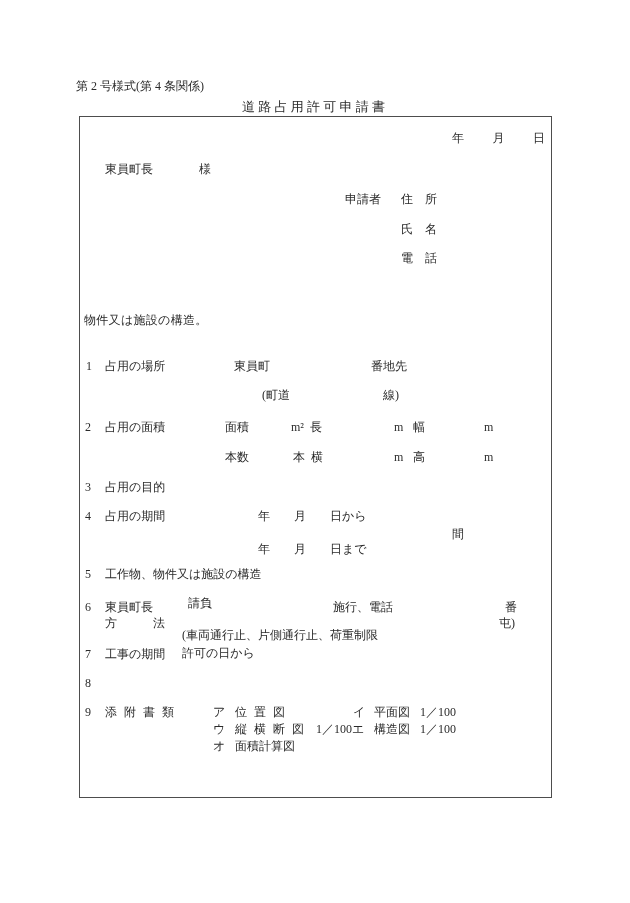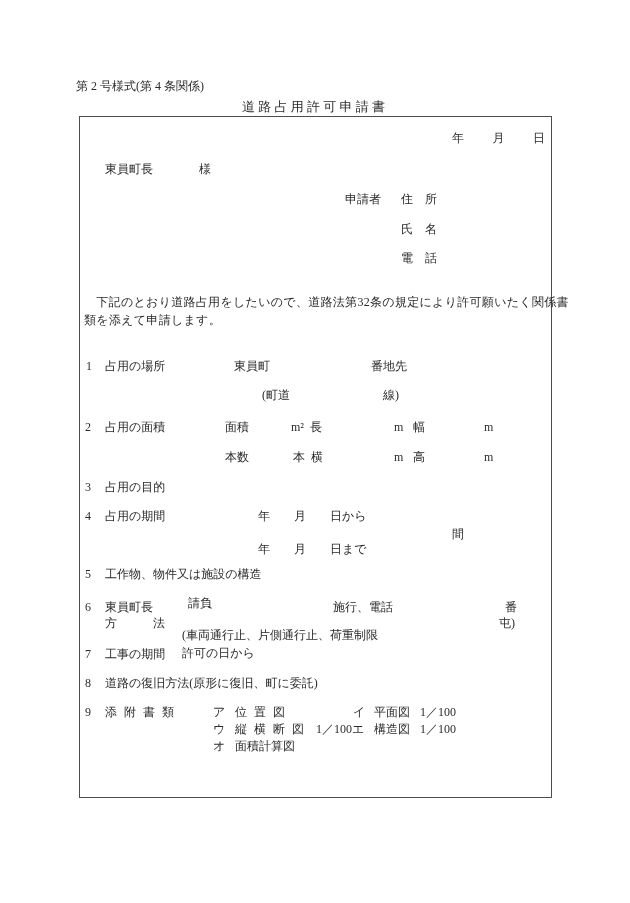--- a/index.html
+++ b/index.html
@@ -45,22 +45,21 @@
   <span class="t ls15" style="left:452px;top:131px;">年　　月　　日</span>
 
   <span class="t" style="left:105px;top:162px;">東員町長</span>
   <span class="t" style="left:199px;top:162px;">様</span>
 
   <span class="t" style="left:345px;top:192px;">申請者</span>
   <span class="t" style="left:401px;top:192px;">住　所</span>
   <span class="t" style="left:401px;top:222px;">氏　名</span>
   <span class="t" style="left:401px;top:251px;">電　話</span>
 
-  <span class="t ls03" style="left:84px;top:295px;">　下記のとおり道路占用をしたいので、道路法第32条の規定により許可願いたく関係書</span>
-  <span class="t ls03" style="left:84px;top:313px;">類を添えて申請します。</span>
+  <span class="t ls03" style="left:84px;top:313px;">物件又は施設の構造。</span>
 
   <span class="t" style="left:86px;top:359px;">1</span>
   <span class="t" style="left:105px;top:359px;">占用の場所</span>
   <span class="t" style="left:234px;top:359px;">東員町</span>
   <span class="t" style="left:371px;top:359px;">番地先</span>
   <span class="t" style="left:262px;top:388px;">(町道</span>
   <span class="t" style="left:383px;top:388px;">線)</span>
 
   <span class="t" style="left:85px;top:420px;">2</span>
   <span class="t" style="left:105px;top:420px;">占用の面積</span>
@@ -96,21 +95,20 @@
   <span class="t" style="left:505px;top:600px;">番</span>
   <span class="t" style="left:105px;top:616px;">方　　　法</span>
   <span class="t" style="left:182px;top:616px;margin-top:12px;">(車両通行止、片側通行止、荷重制限</span>
   <span class="t" style="left:499px;top:616px;">屯)</span>
 
   <span class="t" style="left:85px;top:647px;">7</span>
   <span class="t" style="left:105px;top:647px;">工事の期間</span>
   <span class="t" style="left:182px;top:647px;font-family:Liberation Mono, monospace;">許可の日から</span>
 
   <span class="t" style="left:85px;top:676px;">8</span>
-  <span class="t" style="left:105px;top:676px;">道路の復旧方法(原形に復旧、町に委託)</span>
 
   <span class="t" style="left:85px;top:705px;">9</span>
   <span class="t ls2" style="left:105px;top:705px;">添 附 書 類</span>
   <span class="t" style="left:213px;top:705px;">ア</span>
   <span class="t ls2" style="left:235px;top:705px;">位 置 図</span>
   <span class="t" style="left:353px;top:705px;">イ</span>
   <span class="t" style="left:374px;top:705px;">平面図</span>
   <span class="t" style="left:420px;top:705px;">1／100</span>
   <span class="t" style="left:213px;top:722px;">ウ</span>
   <span class="t ls2" style="left:235px;top:722px;">縦 横 断 図</span>

